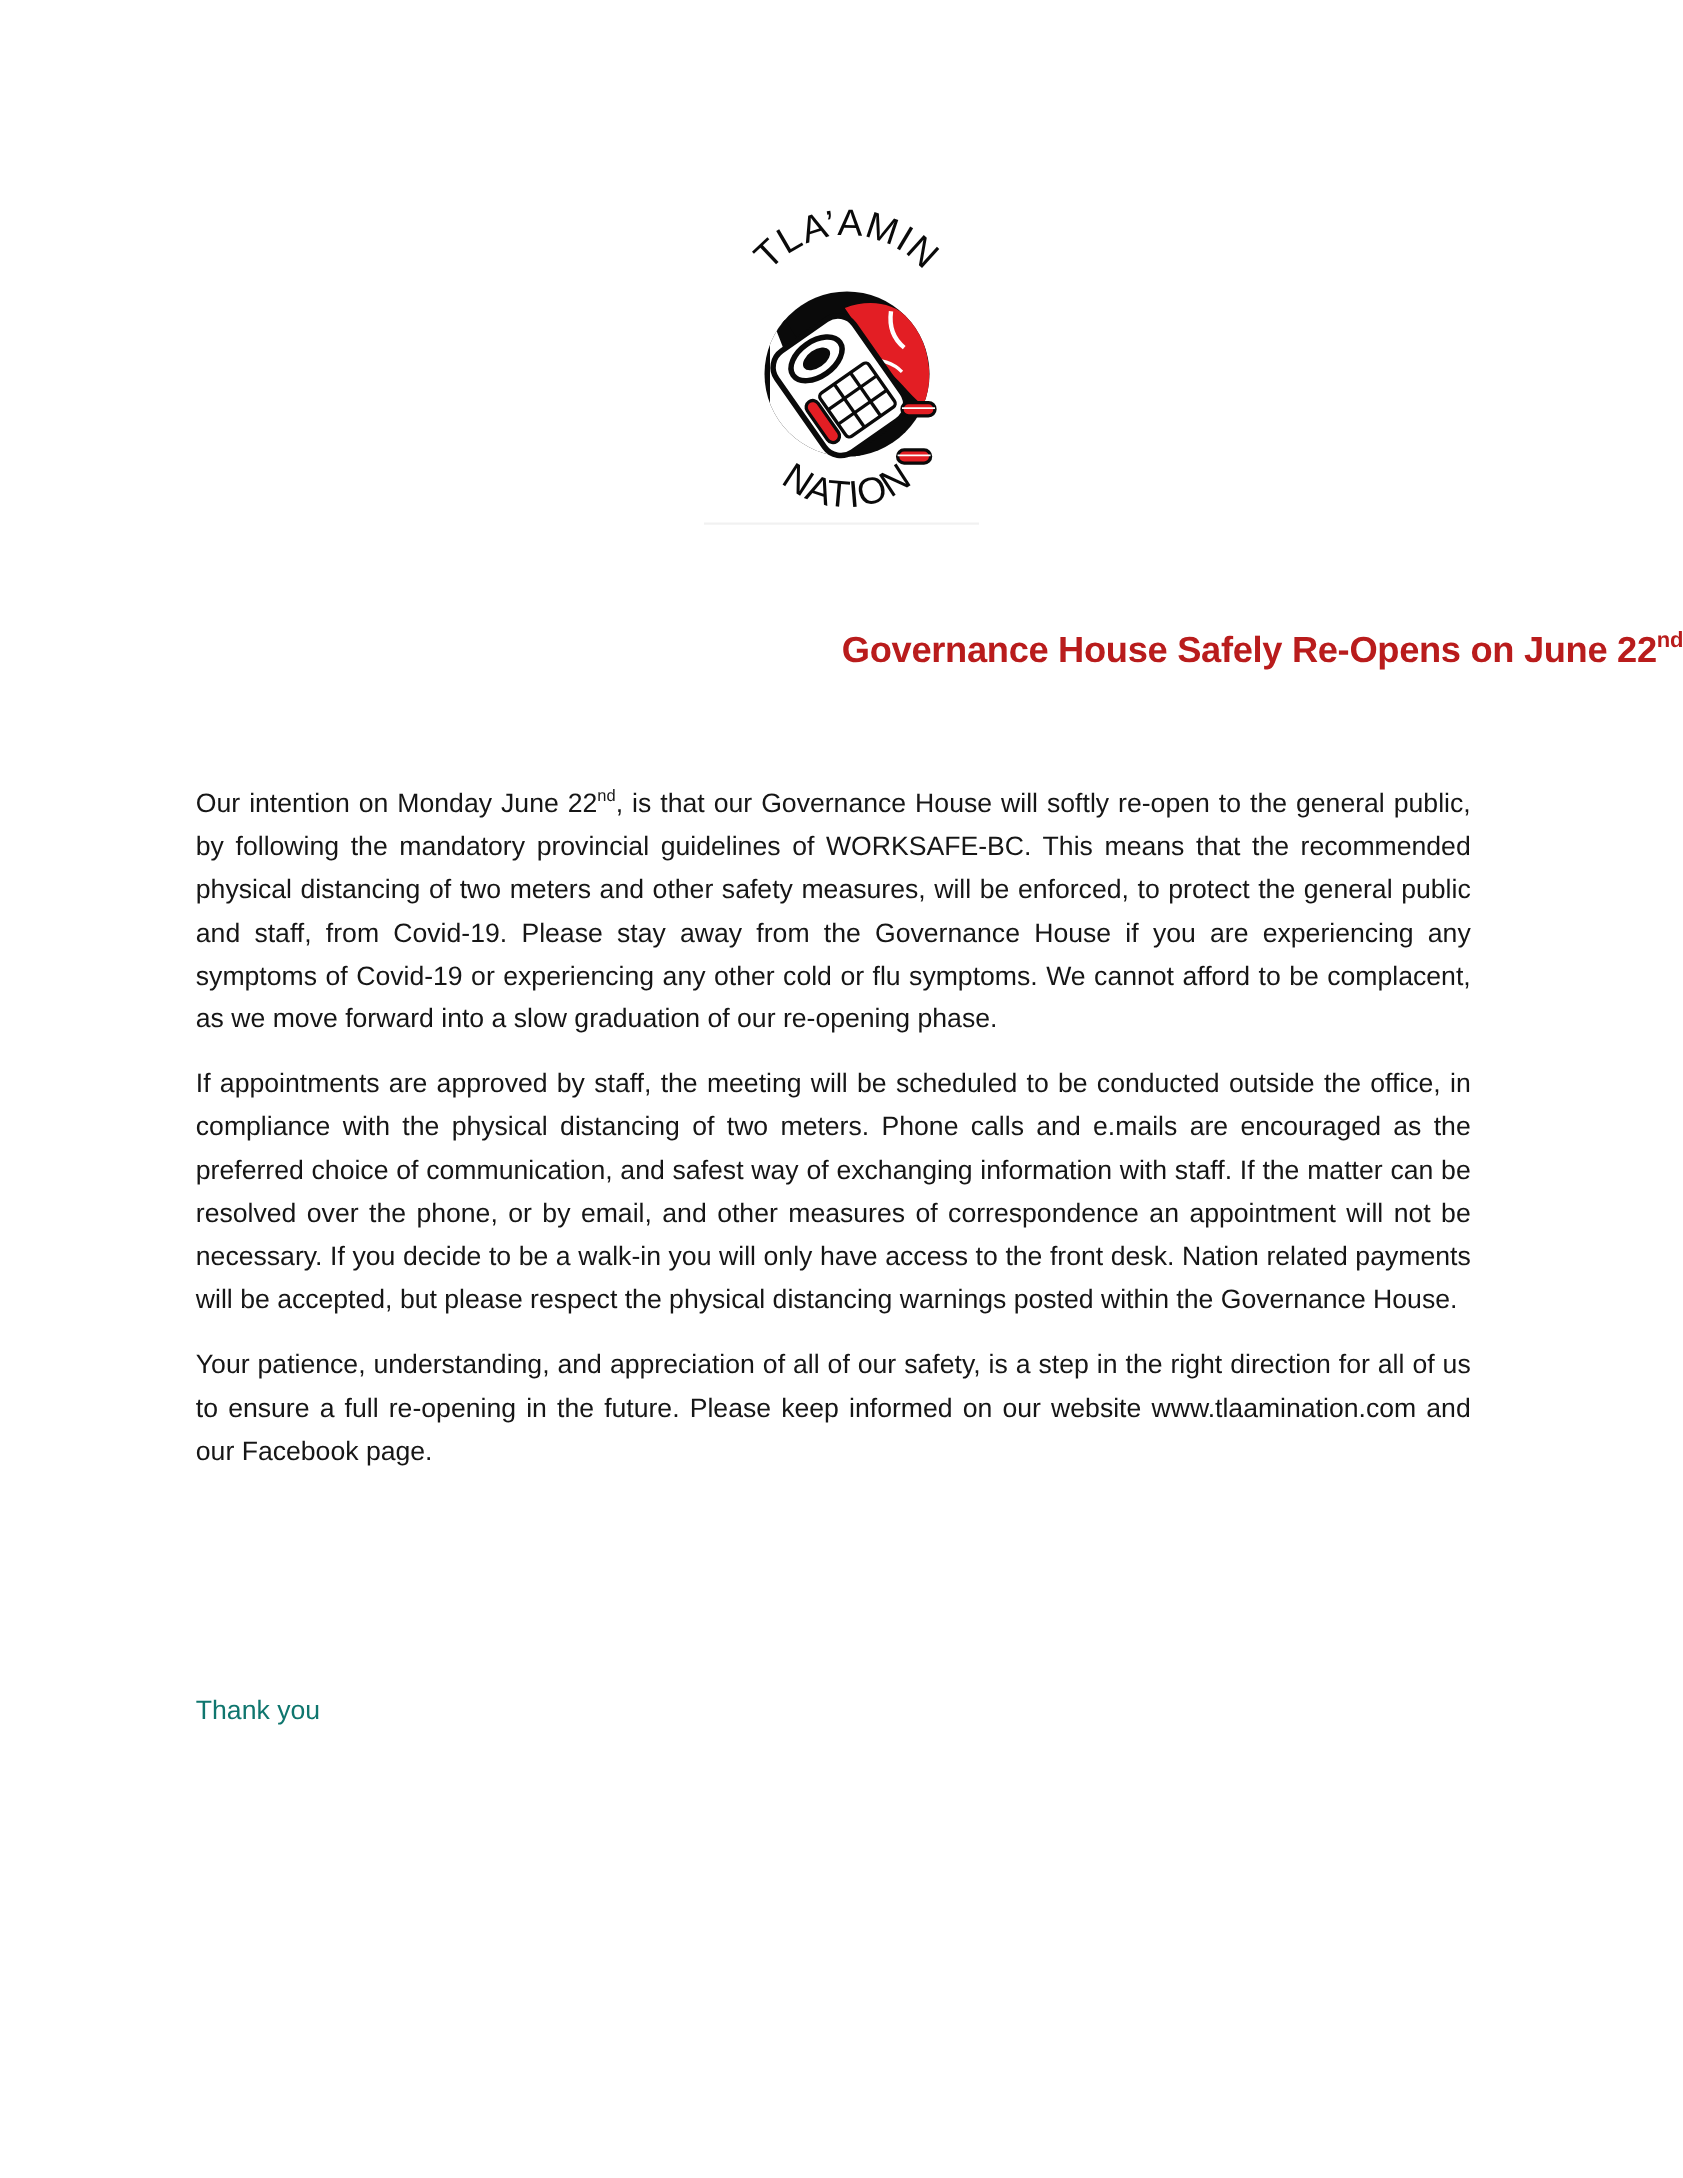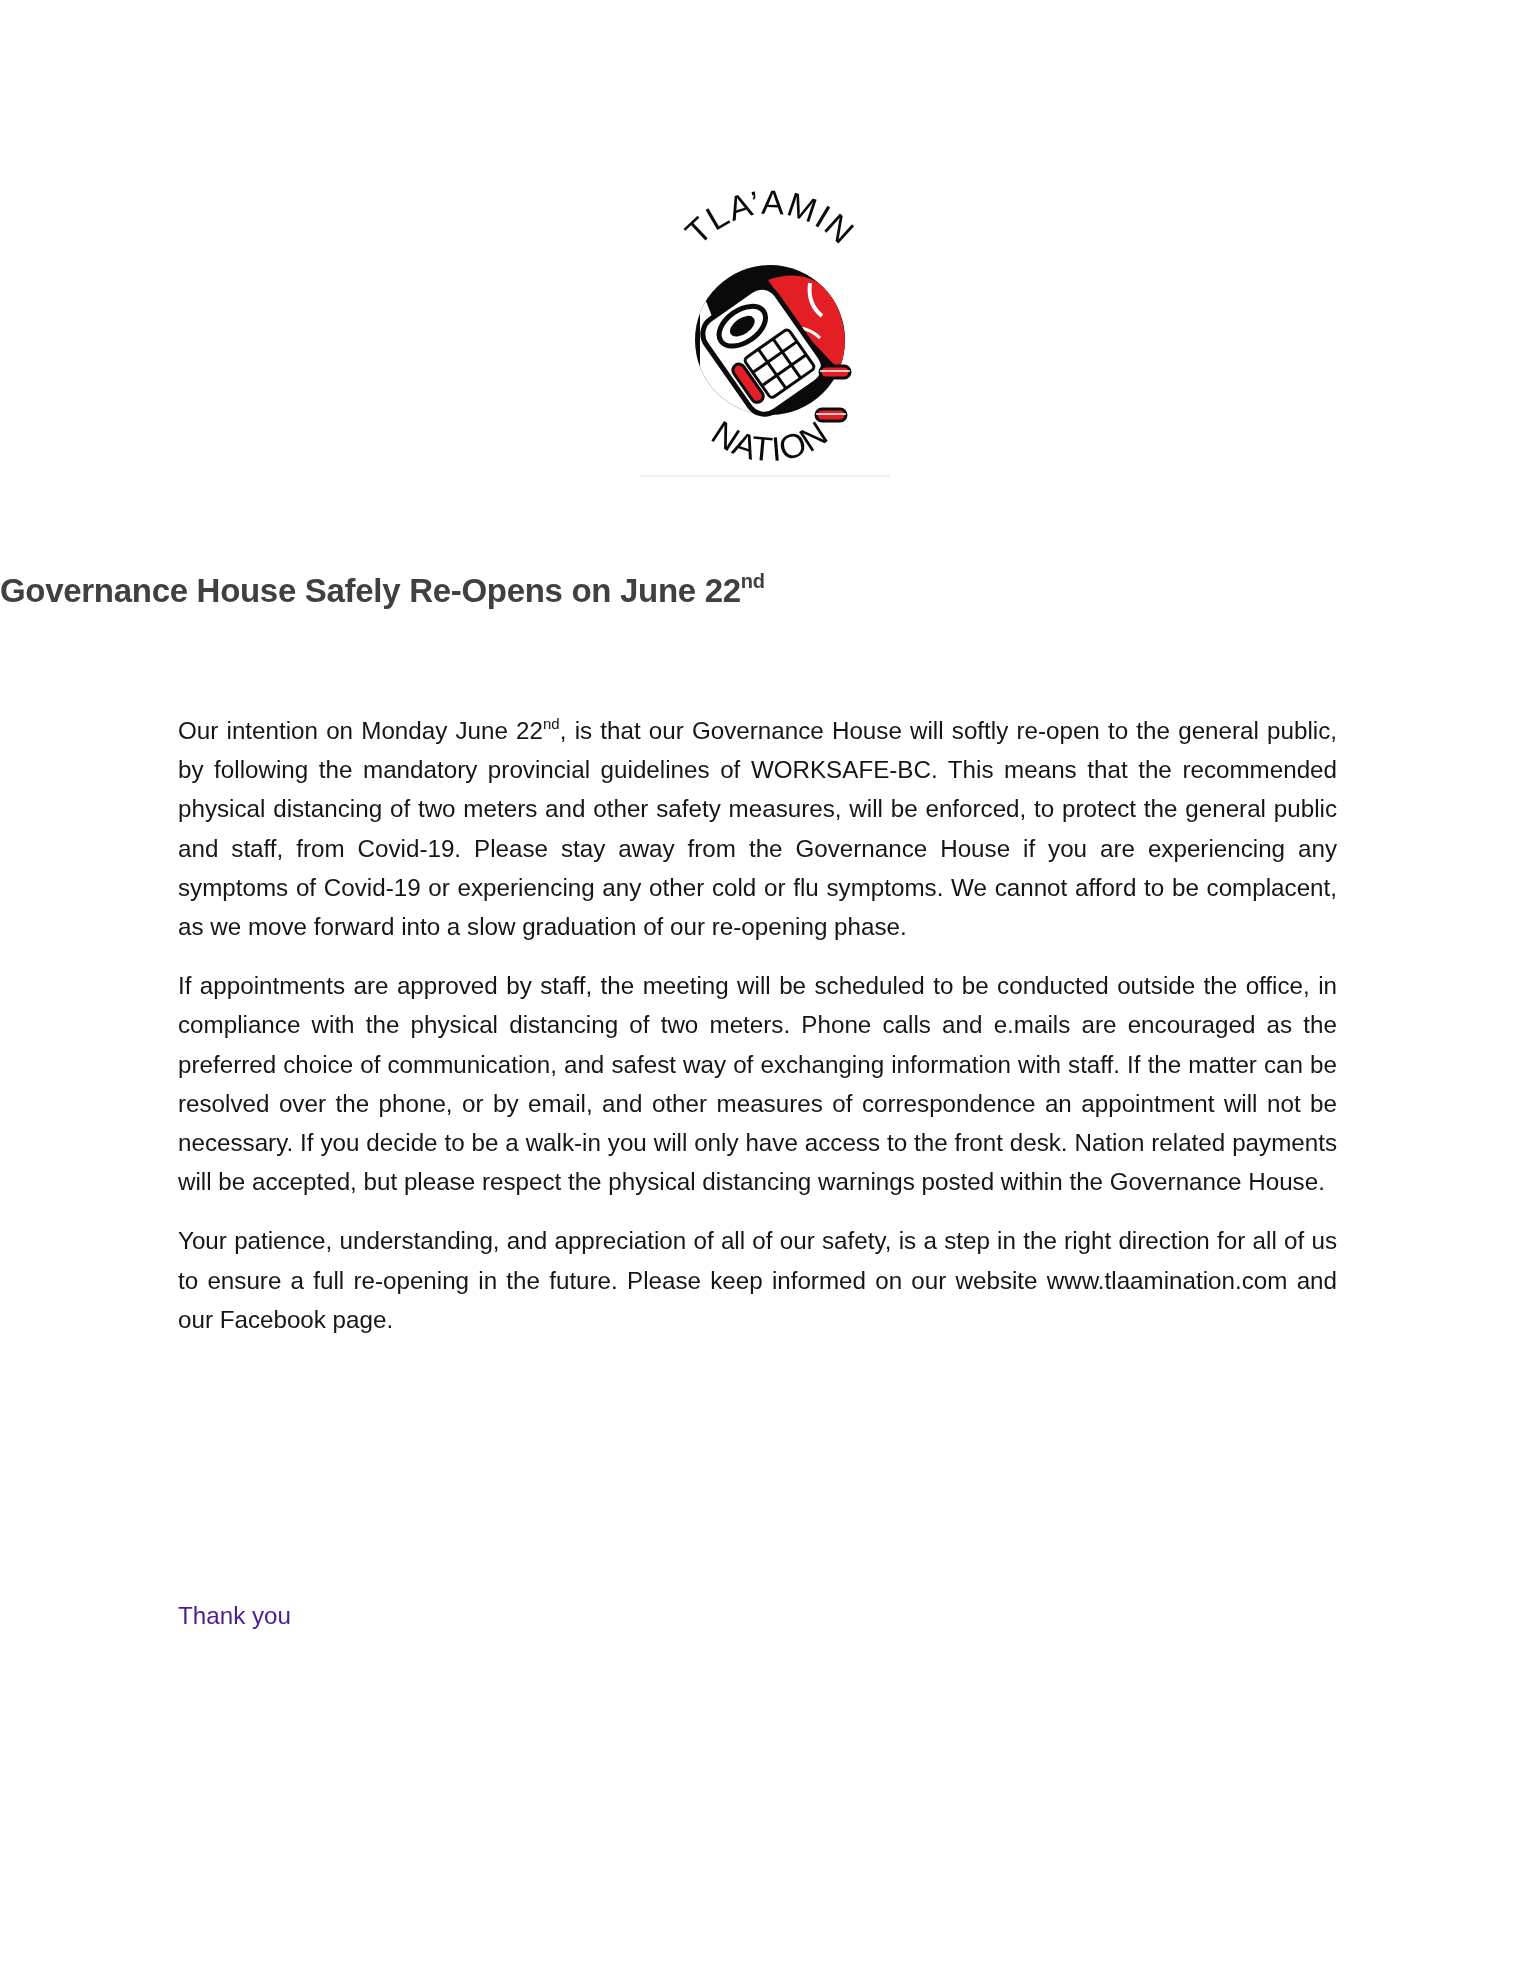--- a/index.html
+++ b/index.html
@@ -29,26 +29,26 @@
       top: 475px;
       width: 250px;
       height: 2px;
       background: #f1f1f1;
     }
     .title {
       position: absolute;
       left: 0;
       top: 571px;
       width: 1530px;
-      text-align: left;
+      text-align: right;
       font-weight: bold;
       font-size: 33px;
       letter-spacing: -0.3px;
       line-height: 40px;
-      color: #404040;
+      color: #b91c1c;
     }
     .title sup {
       font-size: 20px;
       vertical-align: 14px;
       line-height: 0;
     }
     .body-text {
       position: absolute;
       left: 178px;
       top: 711px;
@@ -63,24 +63,24 @@
       text-align-last: left;
     }
     .body-text sup {
       font-size: 15px;
       vertical-align: 10px;
       line-height: 0;
     }
     .closing {
       position: absolute;
       left: 178px;
-      top: 1596px;
+      top: 1536px;
       font-size: 24.2px;
       line-height: 39px;
-      color: #4c1d95;
+      color: #0f766e;
     }
   </style>
 </head>
 <body>
 
 <div class="logo">
   <svg viewBox="0 0 260 290">
     <defs>
       <path id="arcTop" d="M 38 118 A 92 92 0 0 1 222 118"></path>
       <path id="arcBot" d="M 40 200 A 92 92 0 0 0 220 200"></path>

